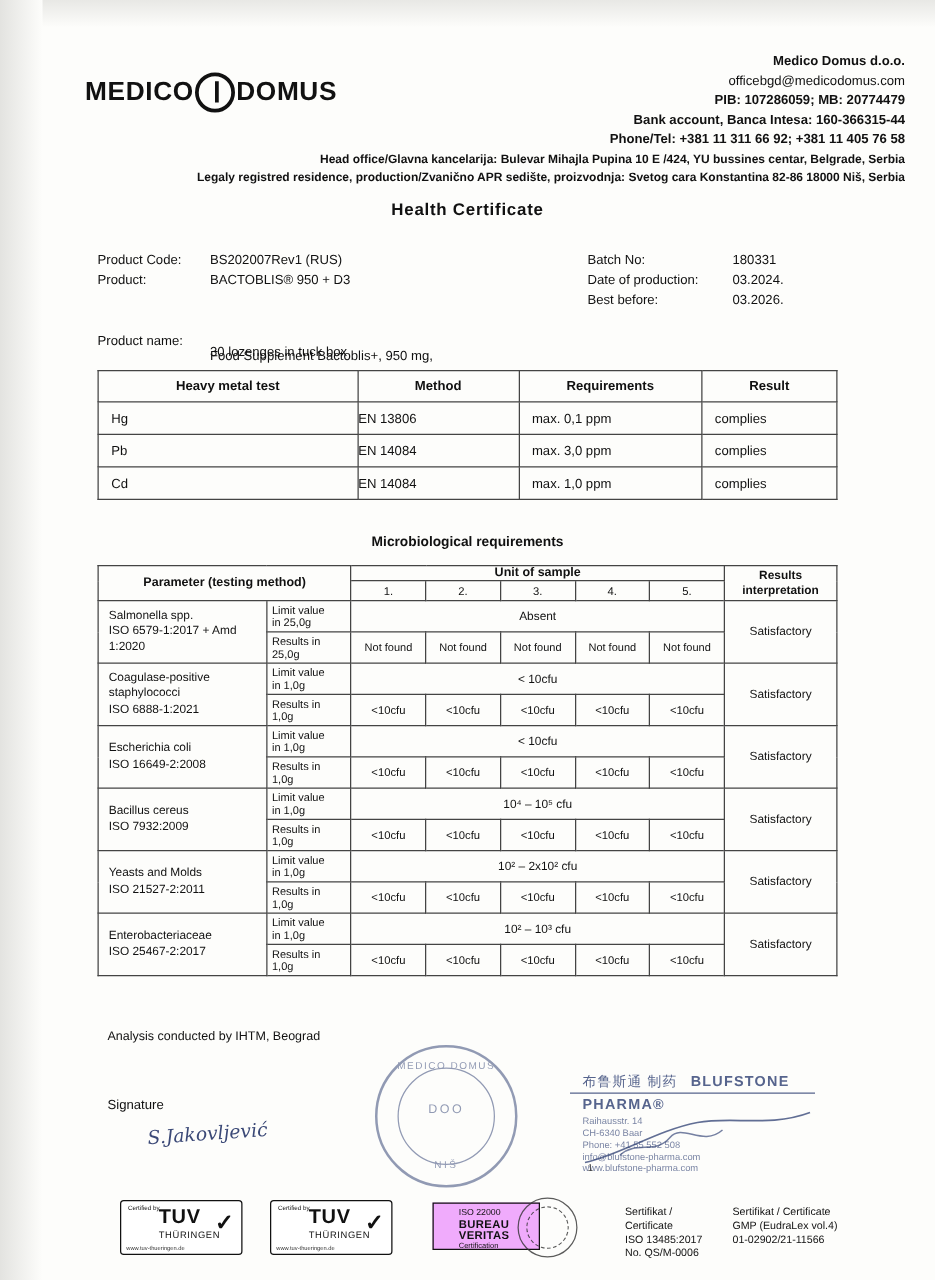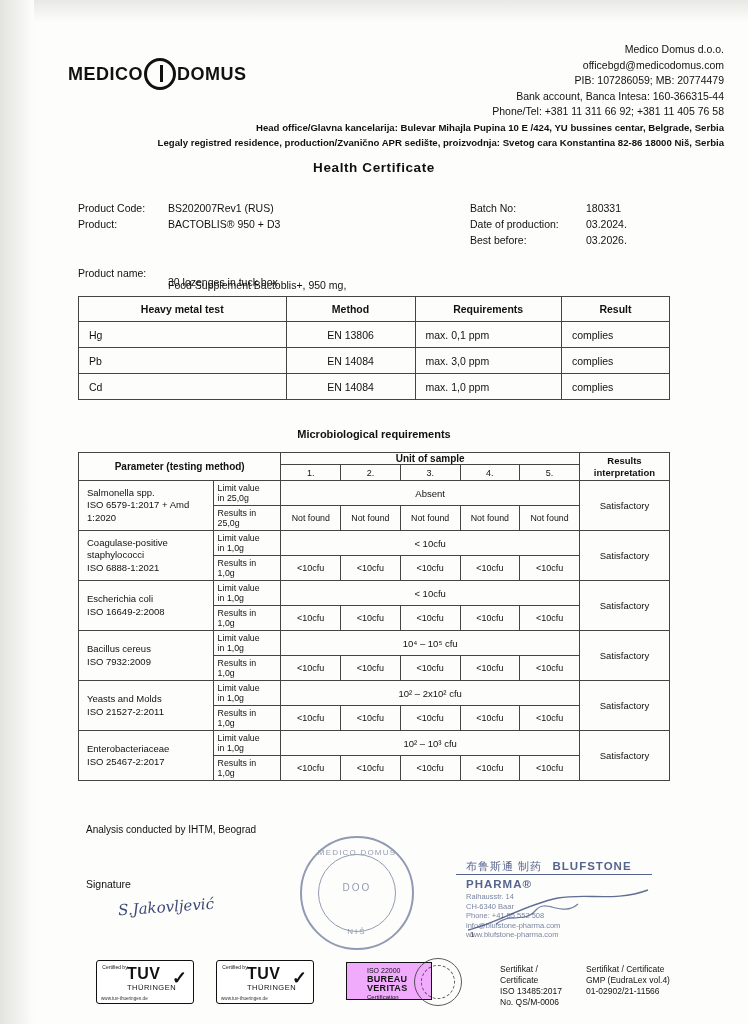--- a/index.html
+++ b/index.html
@@ -36,21 +36,21 @@
   .header {
     position: absolute;
     left: 0; top: 34px; right: 0;
     height: 120px;
   }
   .logo {
     position: absolute;
     left: 68px; top: 24px;
     display: flex;
     align-items: center;
-    font-size: 18px;
+    font-size: 21px;
     font-weight: bold;
     letter-spacing: 0.5px;
     color: #111;
     text-align: right;
   }
   .logo .medico { }
   .logo .dmark {
     display: inline-block;
     width: 26px; height: 26px;
     border: 3px solid #111;
@@ -67,21 +67,21 @@
   }
   .logo .domus { }
 
   .company-block {
     position: absolute;
     right: 24px; top: 8px;
     text-align: right;
     font-size: 10.5px;
     line-height: 15.5px;
   }
-  .company-block .line-strong { font-weight: normal; }
+  .company-block .line-strong { font-weight: bold; }
   .company-block .line { }
   .addr-block {
     position: absolute;
     right: 24px; top: 86px;
     text-align: right;
     font-size: 9.6px;
     line-height: 15px;
     font-weight: bold;
   }
 
@@ -131,21 +131,21 @@
     height: 24px;
     font-weight: bold;
     font-size: 10.5px;
     text-align: center;
   }
   .hm-table td {
     height: 25px;
     font-size: 10.5px;
   }
   .hm-table td.c1 { padding-left: 10px; width: 212px; }
-  .hm-table td.c2 { padding-left: 0; text-align: center; width: 136px; }
+  .hm-table td.c2 { padding-left: 0; width: 136px; }
   .hm-table td.c3 { padding-left: 10px; width: 142px; }
   .hm-table td.c4 { padding-left: 10px; width: 102px; }
 
   .micro-title {
     position: absolute;
     left: 0; right: 0; top: 428px;
     text-align: center;
     font-size: 11px;
     font-weight: bold;
   }

